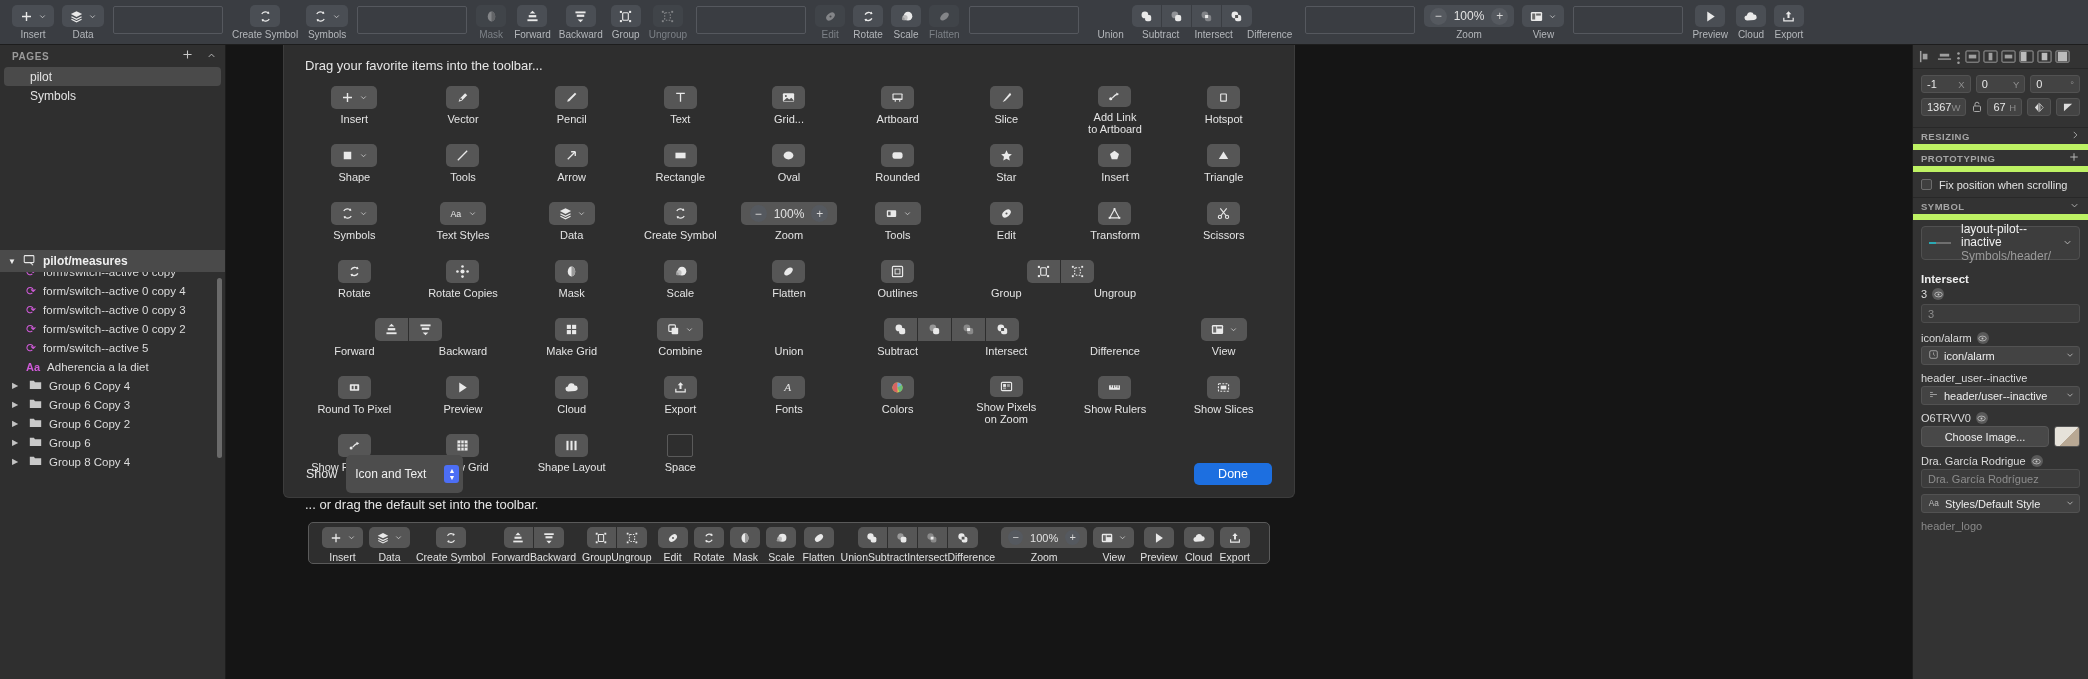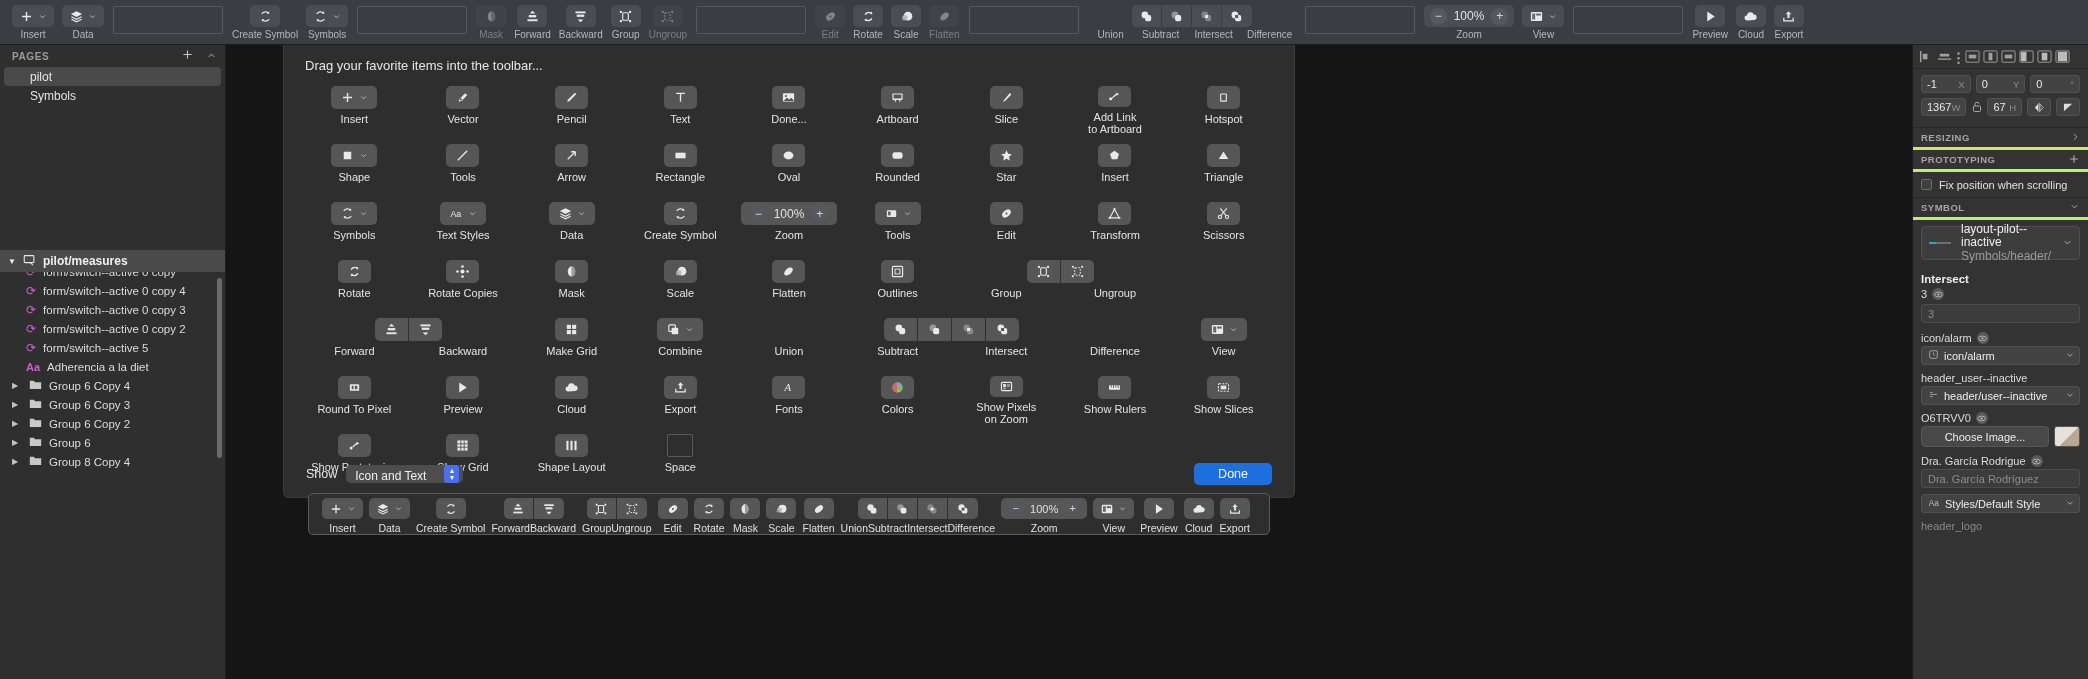--- a/index.html
+++ b/index.html
@@ -153,22 +153,22 @@
   .ds-seg { display: flex; border-radius: 5px; overflow: hidden; }
   .ds-seg .ds-btn:last-child { border-right: none; }
   .ds-label { font-size: 10.5px; color: #e0e0e0; margin-top: 3px; white-space: nowrap; }
 
   .sheet-footer {
     position: absolute; bottom: 0; left: 0; right: 0; height: 46px;
     display: flex; align-items: center; padding: 0 22px;
   }
   .show-label { font-size: 12.5px; color: #e6e6e6; margin-right: 9px; }
   .show-select {
-    background: #4d4d4d; border-radius: 5px; height: 18px;
-    display: flex; align-items: flex-end; padding: 0 4px 0 9px;
+    background: #4d4d4d; border-radius: 5px; height: 38px;
+    display: flex; align-items: center; padding: 0 4px 0 9px;
     font-size: 12px; color: #f0f0f0; gap: 18px; border: none;
   }
   .sel-arrows {
     background: #4c6ef5; border-radius: 3px; width: 15px; height: 18px;
     display: flex; flex-direction: column; align-items: center; justify-content: center;
     color: #fff; font-size: 7px; line-height: 7px;
   }
   .done-btn {
     margin-left: auto; background: #1d6fe0; color: #fff;
     font-size: 12.5px; border-radius: 5px; padding: 4px 24px;
@@ -194,21 +194,21 @@
   }
   .nfield .unit { color: #8e8e8e; font-size: 9.5px; }
   .mini-btn {
     background: #434343; border: 1px solid #525252; border-radius: 3px;
     width: 24px; height: 18px; display: flex; align-items: center; justify-content: center;
   }
   .lock-ico { width: 11px; color: #a8a8a8; display: flex; justify-content: center; }
   .sec-head {
     height: 22px; display: flex; align-items: center; justify-content: space-between;
     padding: 0 8px; font-size: 9.5px; font-weight: bold; letter-spacing: .5px;
-    color: #a5a5a5; border-bottom: 3px solid #bef264;
+    color: #a5a5a5; border-bottom: 6px solid #bef264;
   }
   .chk-row {
     height: 26px; display: flex; align-items: center; gap: 7px; padding: 0 8px;
     border-bottom: 1px solid #282828; font-size: 11px; color: #e2e2e2;
   }
   .chkbox { width: 11px; height: 11px; border: 1px solid #6c6c6c; border-radius: 2px; background: #3f3f3f; }
   .sym-card {
     margin: 6px 8px; background: #3d3d3d; border: 1px solid #505050; border-radius: 4px;
     height: 34px; display: flex; align-items: center; padding: 0 6px; gap: 7px;
   }
@@ -693,21 +693,21 @@
       <div class="grid-cell">
         <div class="gbtn">
           <span class="icon" style="width:15px;height:15px">
             <svg viewBox="0 0 16 16">
               <rect x="2" y="3.4" width="12" height="9.2" rx="1.2" fill="#e9e9e9"></rect>
               <circle cx="5.2" cy="6.4" r="1.1" fill="#565656"></circle>
               <path d="M2.6 11.6l3.8-3.4 2.4 2 2.2-2 2.4 2.6v1.2H2.6z" fill="#565656"></path>
             </svg>
           </span>
         </div>
-        <span class="glabel">Done...</span>
+        <span class="glabel">Grid...</span>
       </div>
       <div class="grid-cell">
         <div class="gbtn">
           <span class="icon" style="width:15px;height:15px">
             <svg viewBox="0 0 16 16">
               <rect x="2.6" y="3.6" width="10.8" height="7" rx=".8" fill="#e9e9e9"></rect>
               <rect x="3.8" y="4.8" width="8.4" height="4.2" fill="#565656"></rect>
               <path d="M5.6 10.6v1.8M10.4 10.6v1.8" stroke="#e9e9e9" stroke-width="1.2"></path>
             </svg>
           </span>
@@ -1321,20 +1321,21 @@
             </svg>
           </span>
         </div>
         <span class="glabel">Shape Layout</span>
       </div>
       <div class="grid-cell">
         <div class="gspace"></div>
         <span class="glabel">Space</span>
       </div>
     </div>
+  <div class="sheet-caption2">... or drag the default set into the toolbar.</div>
   <div id="default-strip">
       <div class="ds-item">
         <div class="ds-btn">
           <span class="icon" style="width:14px;height:14px">
             <svg viewBox="0 0 16 16">
               <path d="M8 3.2v9.6M3.2 8h9.6" stroke="#e9e9e9" stroke-width="1.5" fill="none"></path>
             </svg>
           </span>
           <span class="icon chev">
             <svg viewBox="0 0 16 16">

